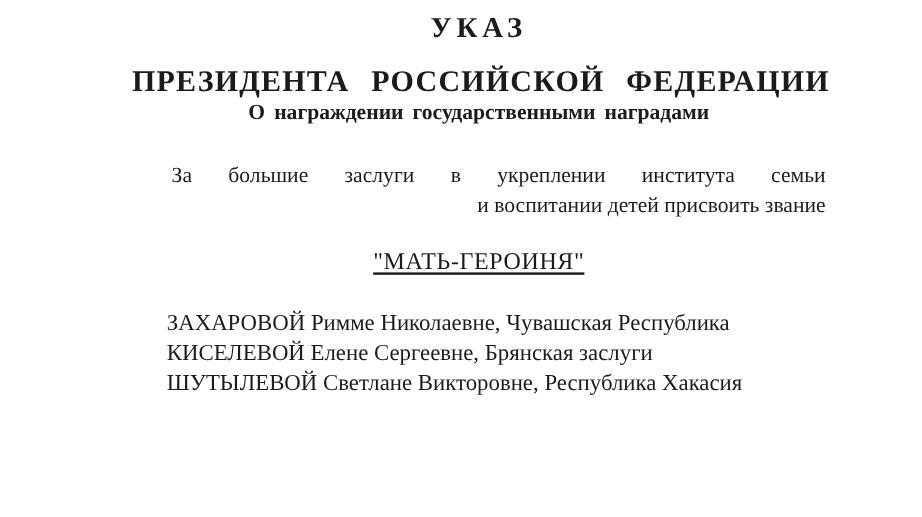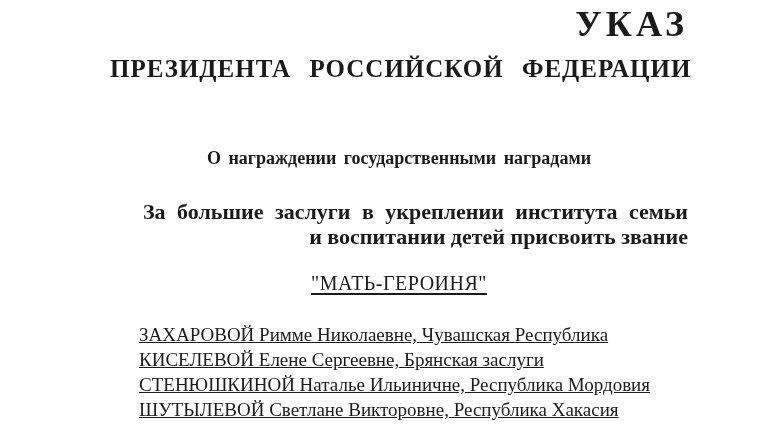--- a/index.html
+++ b/index.html
@@ -11,49 +11,48 @@
     overflow: hidden;
   }
   .page {
     width: 768px;
     height: 431px;
     background: #ffffff;
     padding: 6px 80px 0 110px; 
     overflow: hidden;
   }
   .decree-title {
-    text-align: right;
-    font-size: 36px;
+    text-align: center;
+    font-size: 24px;
     line-height: 36px;
     font-weight: 600;
     letter-spacing: 4px;
     white-space: nowrap;
   }
   .decree-subtitle {
     margin-top: 14px;
     text-align: center;
     font-size: 25px;
     line-height: 25px;
     font-weight: 700;
     letter-spacing: 1px;
     word-spacing: 11px;
     white-space: nowrap;
   }
   .subject-block {
-    margin-top: 65px;
     text-align: center;
     font-weight: bold;
     font-size: 18px;
     line-height: 24px;
     word-spacing: 3px;
   }
   .body-block {
     margin-top: 29px;
-    font-weight: bold;
-    font-size: 22px;
+    font-weight: normal;
+    font-size: 18px;
     line-height: 25px;
   }
   .body-line-justified {
     padding-left: 33px;          
     text-align: justify;
     text-align-last: justify;    
   }
   .body-line-left {
     text-align: right;
   }
@@ -70,21 +69,20 @@
   }
   .recipients {
     margin-top: 27px;
     margin-left: 29px;           
     font-size: 19px;
     line-height: 25px;
     list-style: none;
   }
   .recipient-line {
     white-space: nowrap;
-    text-decoration: underline;
   }
 </style>
 </head>
 <body>
 
 <div class="page">
 
   <div class="decree-title">УКАЗ</div>
 
   <div class="decree-subtitle">ПРЕЗИДЕНТА  РОССИЙСКОЙ  ФЕДЕРАЦИИ</div>
@@ -98,17 +96,16 @@
     <div class="body-line-left">и воспитании детей присвоить звание</div>
   </div>
 
   <div class="award-title">
     <span>"МАТЬ-ГЕРОИНЯ"</span>
   </div>
 
   <div class="recipients">
       <div class="recipient-line">ЗАХАРОВОЙ Римме Николаевне, Чувашская Республика</div>
       <div class="recipient-line">КИСЕЛЕВОЙ Елене Сергеевне, Брянская заслуги</div>
-      <div class="recipient-line">СТЕНЮШКИНОЙ Наталье Ильиничне, Республика Мордовия</div>
       <div class="recipient-line">ШУТЫЛЕВОЙ Светлане Викторовне, Республика Хакасия</div>
     </div>
 
 </div>
 
 </body></html>

